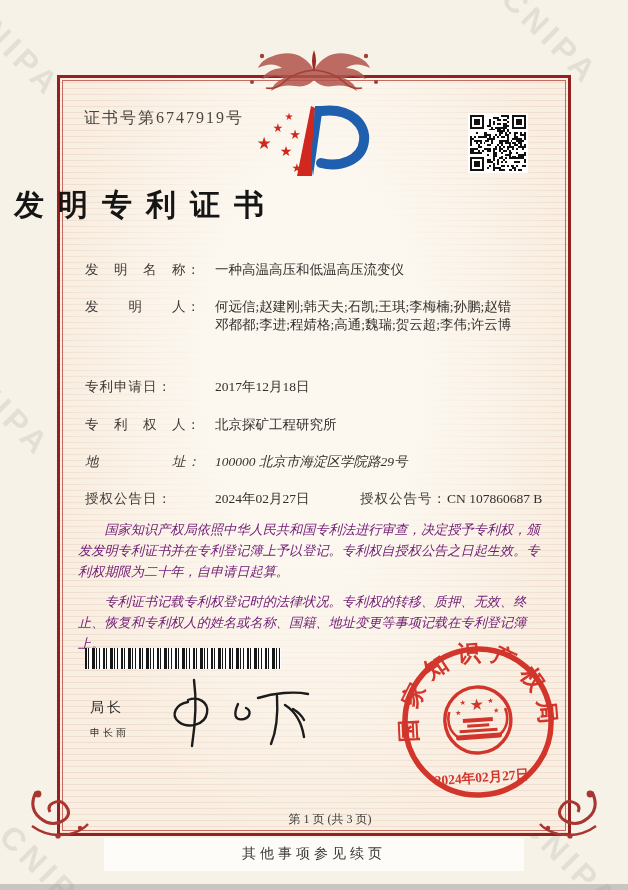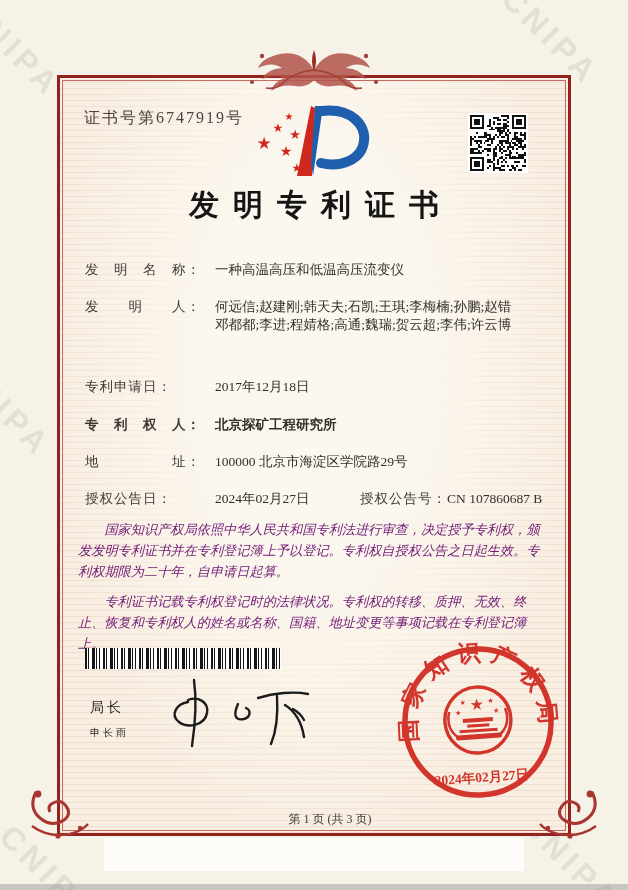--- a/index.html
+++ b/index.html
@@ -23,29 +23,29 @@
 
   .ornament-top{position:absolute;left:214px;top:40px;width:200px;height:52px;}
   .orn-corner{position:absolute;width:62px;height:56px;}
   .orn-bl{left:28px;top:786px;}
   .orn-br{left:538px;top:786px;transform:scaleX(-1);}
 
   
   .certno{position:absolute;left:84px;top:108px;font-size:16px;letter-spacing:2px;color:#4a4440;}
   .logo{position:absolute;left:252px;top:102px;width:126px;height:82px;}
   .qr{position:absolute;left:468px;top:113px;width:56px;height:56px;background:#fff;padding:2px;}
-  .title{position:absolute;left:0;top:185px;width:628px;text-align:center;
+  .title{position:absolute;left:0;top:185px;width:628px;
          font-size:30px;font-weight:bold;letter-spacing:14px;text-indent:14px;color:#151515;}
 
   
   .frow{position:absolute;left:85px;width:462px;font-size:13.5px;line-height:18px;color:#3a3a3a;}
   .flabel{display:inline-block;width:130px;white-space:pre;letter-spacing:1px;vertical-align:top;color:#3f3a36;}
   .fval{color:#33302d;}
   .r1{top:261px;} .r2{top:298px;} .r3{top:341px;} .r4{top:378px;}
-  .r5{top:416px;font-weight:bold;} .r6{top:453px;} .r7{top:490px;}
+  .r5{top:416px;} .r6{top:453px;font-style:italic;} .r7{top:490px;}
   .line2{margin-left:130px;display:block;}
   .gval{display:inline-block;width:125px;}
   .glabel2{display:inline-block;margin-left:20px;white-space:pre;letter-spacing:1px;color:#3f3a36;}
 
   
   .bodytext{position:absolute;left:78px;top:519px;width:472px;font-size:13.2px;line-height:21px;
             color:#701a75;font-style:italic;}
   .bodytext p{margin:0 0 9px 0;text-indent:2em;}
 
   .barcode{position:absolute;left:85px;top:648px;width:196px;height:21px;
@@ -196,14 +196,15 @@
         <rect x="-19" y="9" width="38" height="3"></rect>
         <rect x="-23" y="14" width="46" height="5" rx="2"></rect>
       </g>
       <path d="M-28,-10 q-5,16 7,26 M28,-10 q5,16 -7,26" fill="none" stroke="#d0281e" stroke-width="2.6"></path>
     </g>
     <text x="81" y="142" font-size="13.5" fill="#d0281e" text-anchor="middle" font-weight="bold">2024年02月27日</text>
   </svg>
 
   <div class="pagenum">第 1 页 (共 3 页)</div>
   <div class="footband"></div>
+  <div class="footnote">其他事项参见续页</div>
   <div class="bottom-edge"></div>
 </div>
 
 </body></html>

